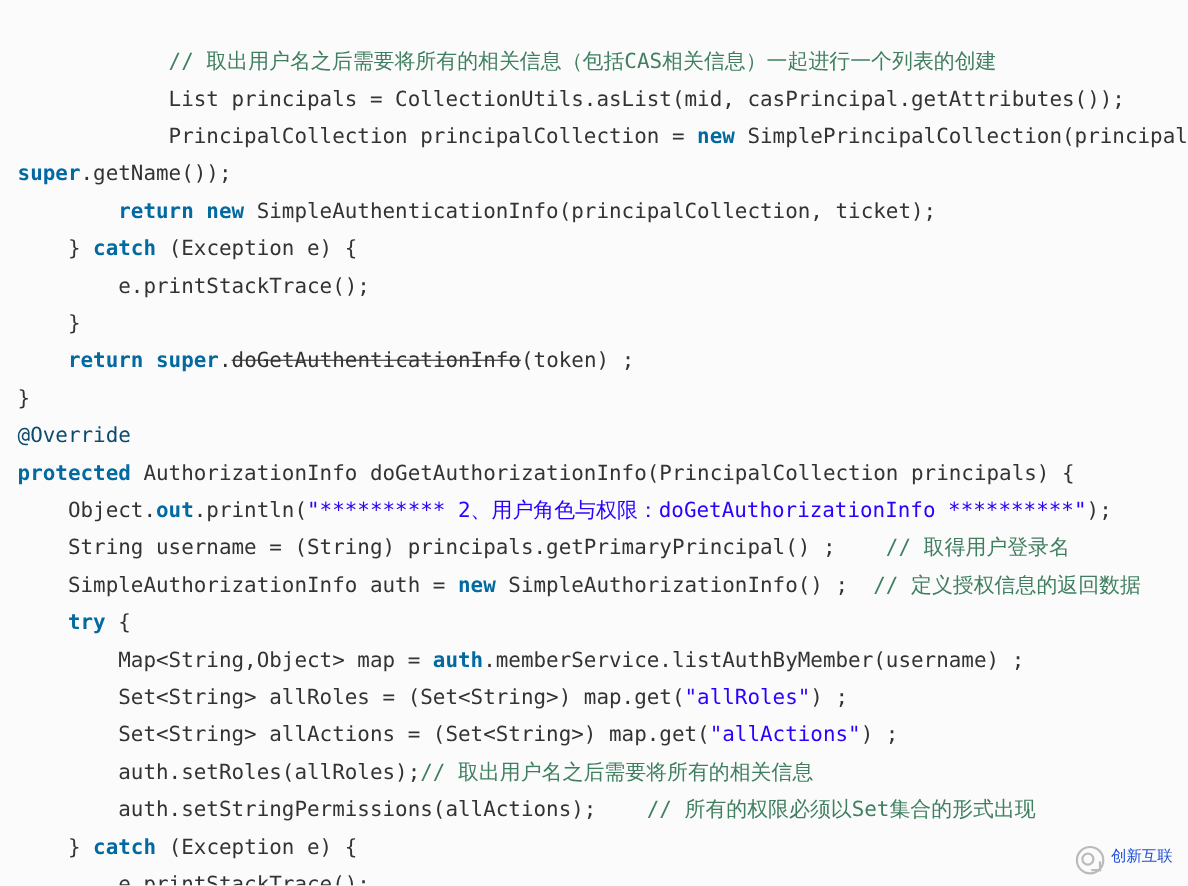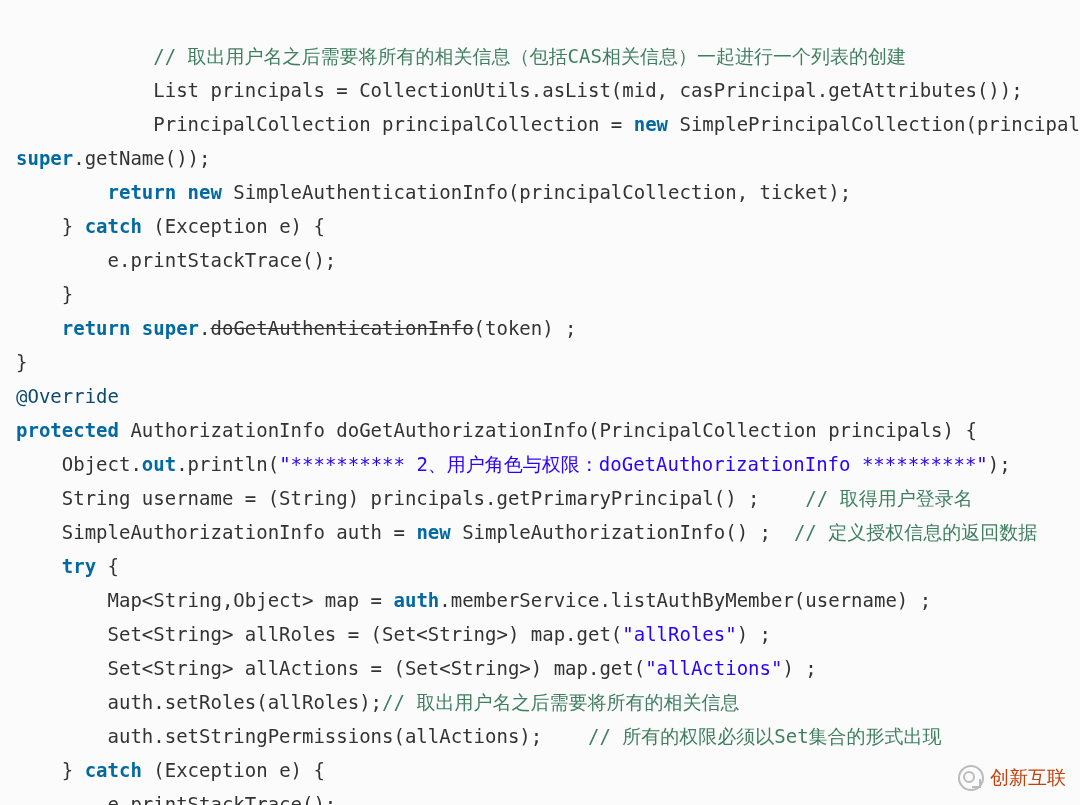--- a/index.html
+++ b/index.html
@@ -5,21 +5,21 @@
   html,body{margin:0;padding:0;background:#fff;font-family:"Helvetica Neue",Arial,sans-serif}
   .page{width:1080px;height:805px;position:relative;background:#fbfbfb;overflow:hidden;font-size:19px;line-height:34px;color:#333}
   .code{position:absolute;left:16px;top:5px;white-space:pre}
   .t{font-family:"Menlo","Consolas","DejaVu Sans Mono",monospace}
   .kw{color:#0369a1;font-weight:bold}
   .cm{color:#3f7f5f}
   .it{}
   .str{color:#2a00ff}
   .ann{color:#0c4a6e}
   .strike{text-decoration:line-through}
-  .watermark{position:absolute;right:14px;bottom:10px;font-size:19px;color:#c2410c;display:flex;align-items:center;gap:6px}
+  .watermark{position:absolute;right:14px;bottom:10px;font-size:14px;color:#1d4ed8;display:flex;align-items:flex-end;gap:6px}
   .wm-logo{width:22px;height:22px;border:2px solid #bbb;border-radius:50%;position:relative}
   .wm-logo::before{content:"";position:absolute;left:3px;top:4px;width:8px;height:8px;border:2px solid #bbb;border-radius:50%}
   .wm-logo::after{content:"";position:absolute;right:1px;bottom:1px;width:7px;height:7px;border-right:2px solid #bbb;border-bottom:2px solid #bbb}
 </style>
 </head>
 <body>
 
 <div class="page">
 <div class="code t">
 <span><span>            </span><span class="cm">// 取出用户名之后需要将所有的相关信息（包括CAS相关信息）一起进行一个列表的创建</span></span>

